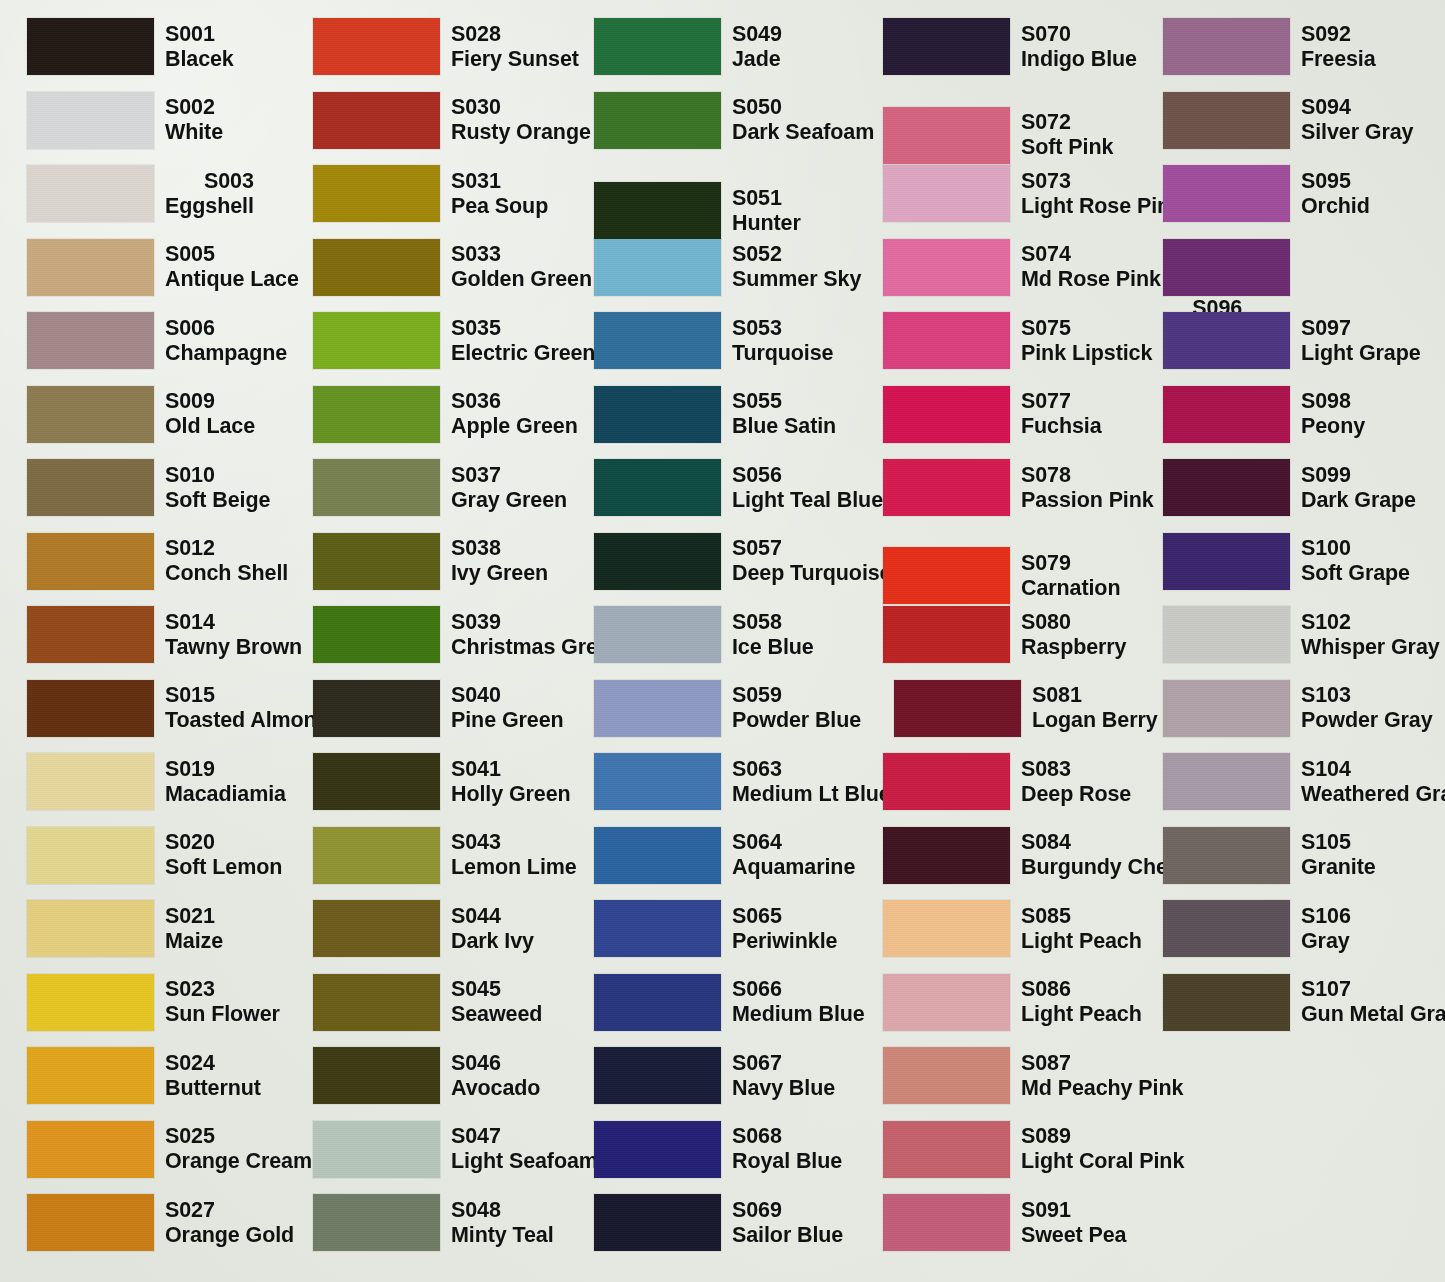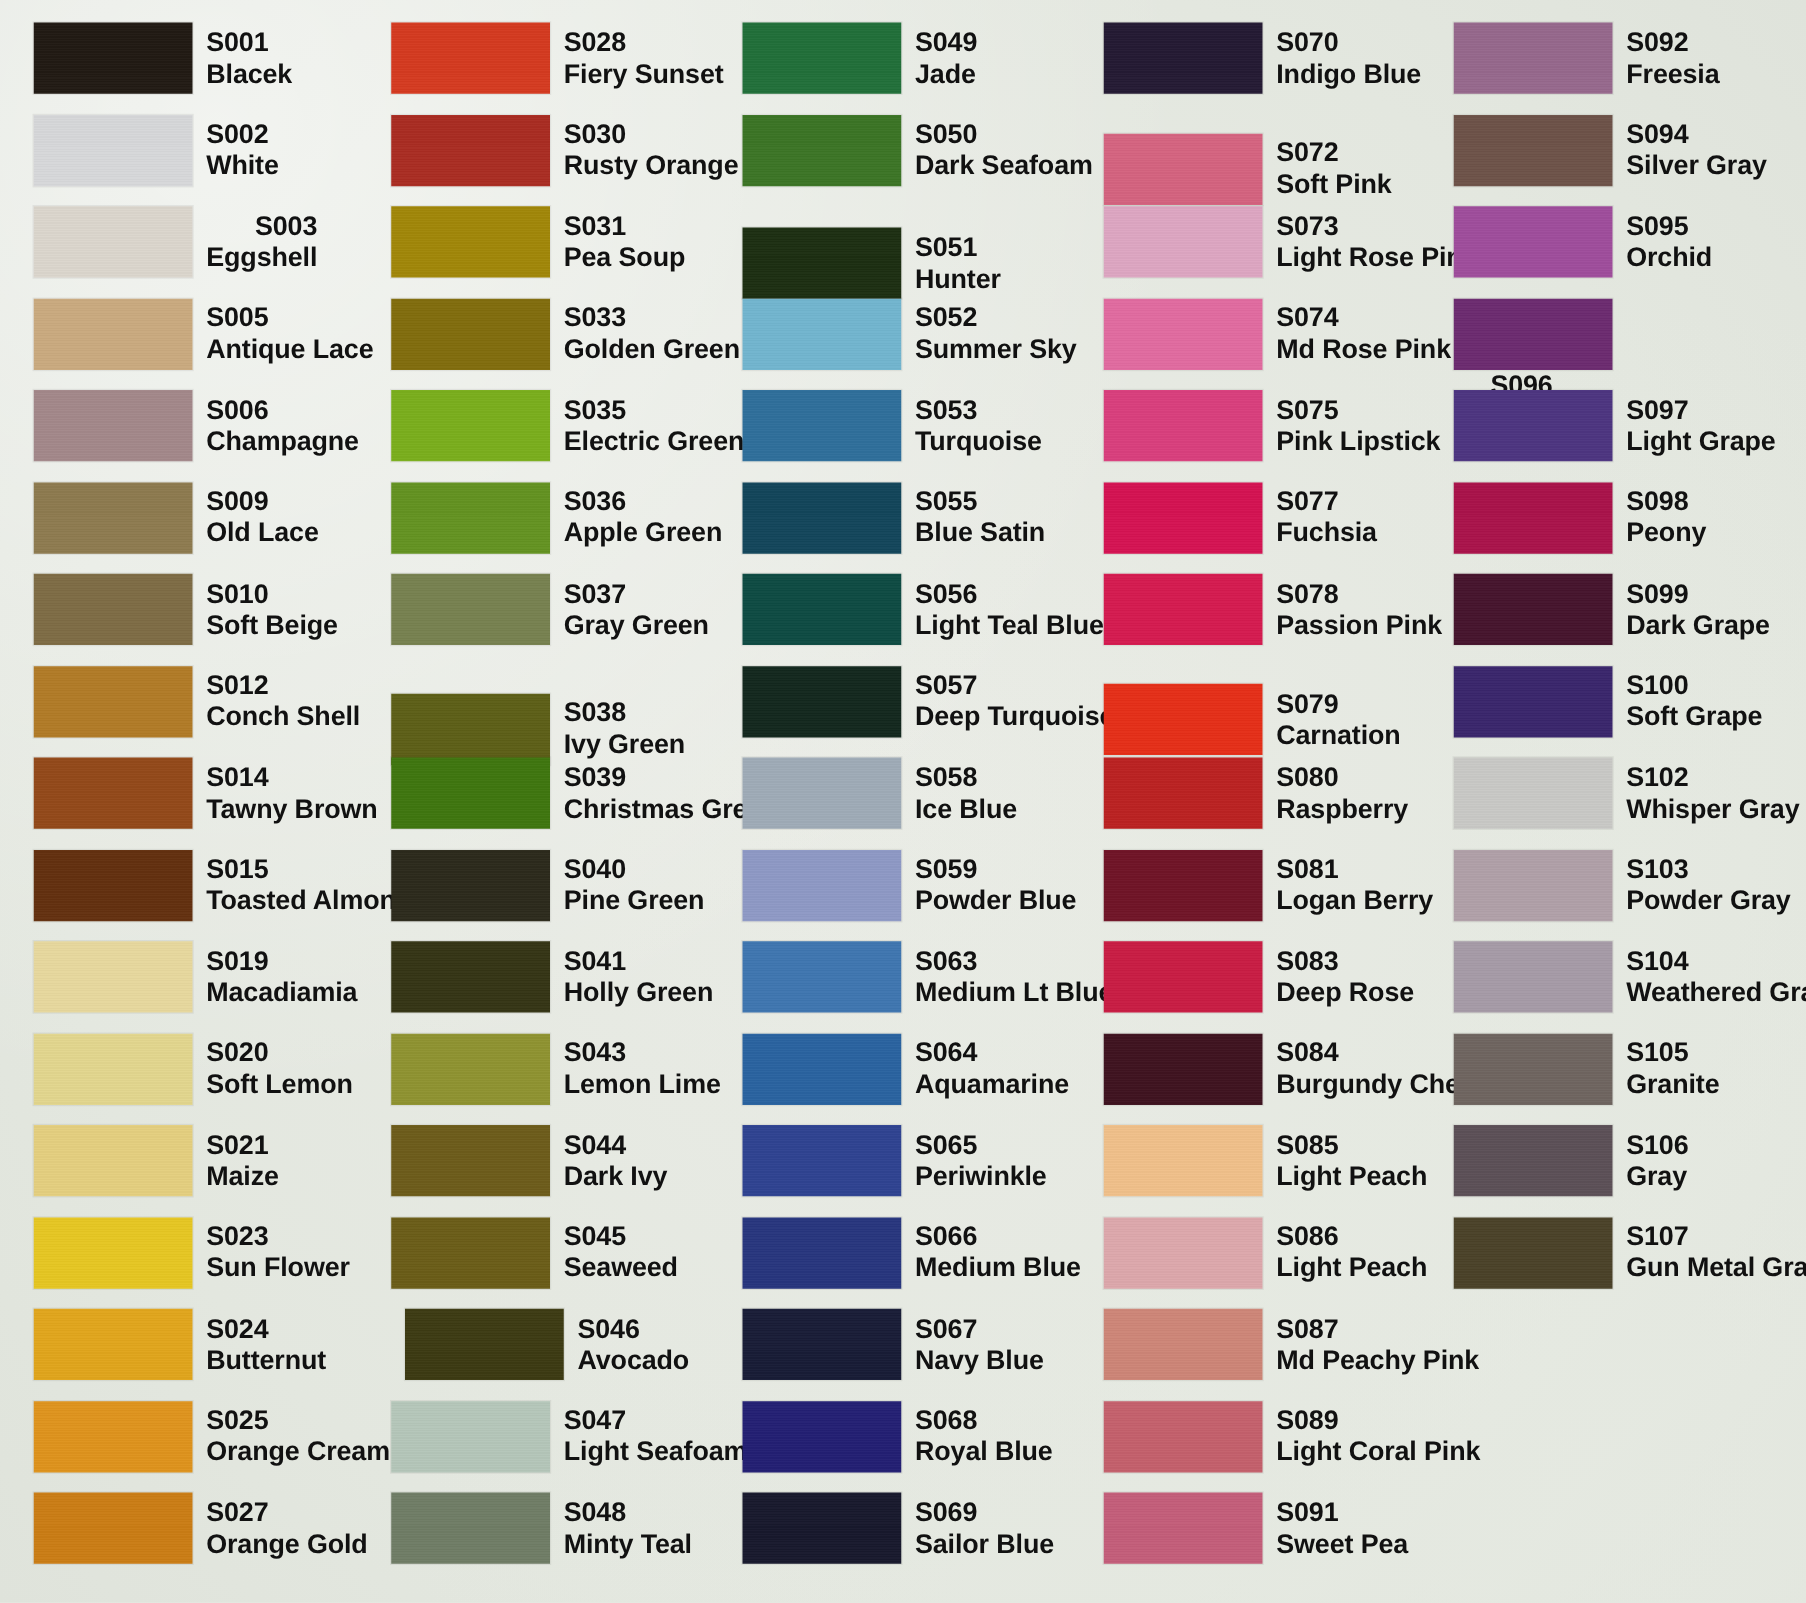--- a/index.html
+++ b/index.html
@@ -242,21 +242,21 @@
           <span class="nm">Apple Green</span>
         </div>
       </div>
       <div class="swatch-row" style="top: 459px; left: 0px;">
         <div class="chip" title="Gray Green" style="width: 127px; height: 57px; background: rgb(118, 128, 79);"></div>
         <div class="label">
           <span class="code">S037</span>
           <span class="nm">Gray Green</span>
         </div>
       </div>
-      <div class="swatch-row" style="top: 532.5px; left: 0px; margin-top: 22px;">
+      <div class="swatch-row" style="top: 532.5px; left: 0px;">
         <div class="chip" title="Ivy Green" style="width: 127px; height: 57px; background: rgb(92, 94, 22);"></div>
         <div class="label">
           <span class="code">S038</span>
           <span class="nm">Ivy Green</span>
         </div>
       </div>
       <div class="swatch-row" style="top: 606px; left: 0px;">
         <div class="chip" title="Christmas Green" style="width: 127px; height: 57px; background: rgb(63, 118, 15);"></div>
         <div class="label">
           <span class="code">S039</span>
@@ -291,21 +291,21 @@
           <span class="nm">Dark Ivy</span>
         </div>
       </div>
       <div class="swatch-row" style="top: 973.5px; left: 0px;">
         <div class="chip" title="Seaweed" style="width: 127px; height: 57px; background: rgb(106, 92, 23);"></div>
         <div class="label">
           <span class="code">S045</span>
           <span class="nm">Seaweed</span>
         </div>
       </div>
-      <div class="swatch-row" style="top: 1047px; left: 11px;">
+      <div class="swatch-row" style="top: 1047px; left: 0px;">
         <div class="chip" title="Avocado" style="width: 127px; height: 57px; background: rgb(60, 58, 18);"></div>
         <div class="label">
           <span class="code">S046</span>
           <span class="nm">Avocado</span>
         </div>
       </div>
       <div class="swatch-row" style="top: 1120.5px; left: 0px;">
         <div class="chip" title="Light Seafoam" style="width: 127px; height: 57px; background: rgb(180, 198, 185);"></div>
         <div class="label">
           <span class="code">S047</span>
@@ -498,21 +498,21 @@
           <span class="nm">Carnation</span>
         </div>
       </div>
       <div class="swatch-row" style="top: 606px; left: 0px;">
         <div class="chip" title="Raspberry" style="width: 127px; height: 57px; background: rgb(187, 34, 34);"></div>
         <div class="label">
           <span class="code">S080</span>
           <span class="nm">Raspberry</span>
         </div>
       </div>
-      <div class="swatch-row" style="top: 679.5px; left: 0px;">
+      <div class="swatch-row" style="top: 679.5px; left: 11px;">
         <div class="chip" title="Logan Berry" style="width: 127px; height: 57px; background: rgb(112, 20, 39);"></div>
         <div class="label">
           <span class="code">S081</span>
           <span class="nm">Logan Berry</span>
         </div>
       </div>
       <div class="swatch-row" style="top: 753px; left: 0px;">
         <div class="chip" title="Deep Rose" style="width: 127px; height: 57px; background: rgb(200, 28, 67);"></div>
         <div class="label">
           <span class="code">S083</span>

